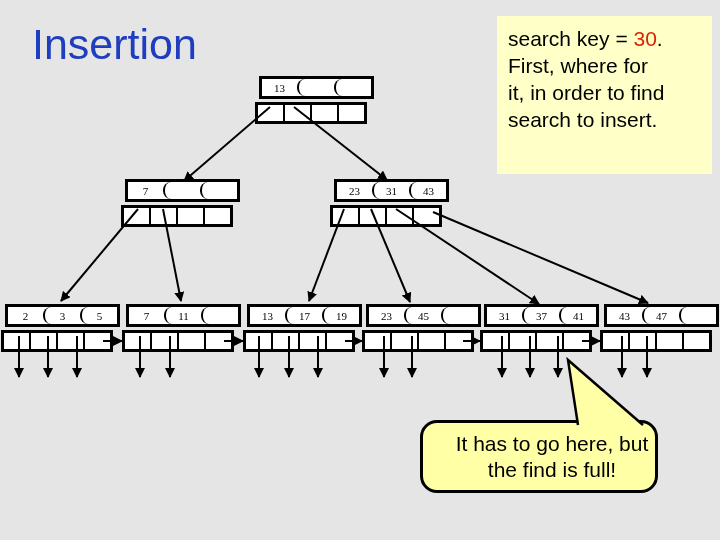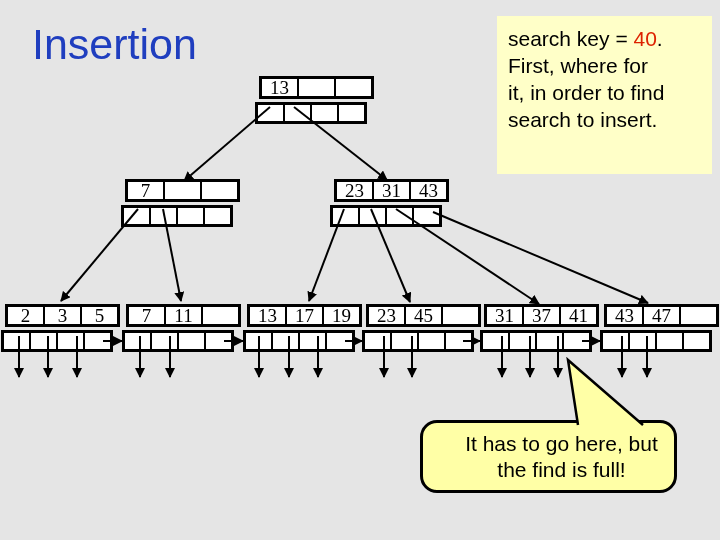--- a/index.html
+++ b/index.html
@@ -4,46 +4,46 @@
 <style>
   html,body{margin:0;padding:0;background:#fff;}
   .stage{position:relative;width:720px;height:540px;background:#e5e5e5;overflow:hidden;
          font-family:"Liberation Sans",sans-serif;}
   .slide-title{position:absolute;left:32px;top:20px;font-size:43px;font-weight:normal;
                letter-spacing:0px;}
   .note-box{position:absolute;left:497px;top:16px;width:215px;height:158px;
             box-sizing:border-box;padding:9px 0 0 11px;font-size:21px;line-height:27px;color:#000;}
   .note-line{white-space:nowrap;}
   .note-key{font-weight:normal;}
-  .bubble{position:absolute;left:420px;top:420px;width:257px;height:73px;box-sizing:border-box;
+  .bubble{position:absolute;left:420px;top:420px;width:238px;height:73px;box-sizing:border-box;
           border:3px solid #000;border-radius:17px;text-align:center;font-size:21px;
           line-height:26px;padding-top:8px;z-index:1;padding-left:26px;}
   .bubble-line{display:block;}
   .node{position:absolute;z-index:2;}
   .krow{display:flex;width:115px;height:23px;border:3px solid #000;margin-left:4px;
         background:#fff;box-sizing:border-box;}
   .kcell{flex:1;display:flex;align-items:center;justify-content:center;
-         font-family:"Liberation Serif",serif;font-size:19px;color:#000;}
+         font-family:"Liberation Serif",serif;font-size:11px;color:#000;border-radius:8px;}
   .kcell + .kcell{border-left:2px solid #000;}
   .prow{display:flex;width:112px;height:22px;border:3px solid #000;margin-top:3px;
         background:#fff;box-sizing:border-box;}
   .pcell{flex:1;}
   .pcell + .pcell{border-left:2px solid #000;}
   #overlay{position:absolute;left:0;top:0;width:720px;height:540px;z-index:3;pointer-events:none;}
   .edge{stroke:#000;stroke-width:2;fill:none;}
 </style>
 </head>
 <body>
 
 <div class="stage">
 
   <div class="slide-title" style="color: rgb(31, 62, 191);">Insertion</div>
 
   <div class="note-box" style="background: rgb(255, 255, 200);">
-    <div class="note-line"><span>search key = </span><span class="note-key" style="color: rgb(221, 34, 0);">40</span><span>.</span></div>
+    <div class="note-line"><span>search key = </span><span class="note-key" style="color: rgb(221, 34, 0);">30</span><span>.</span></div>
     <div class="note-line">First, where for</div>
     <div class="note-line">it, in order to find</div>
     <div class="note-line">search to insert.</div>
   </div>
 
   <div id="tree">
       <div class="node" style="left: 255px; top: 76px;">
         <div class="krow">
           <div class="kcell">13</div>
           <div class="kcell"></div>

